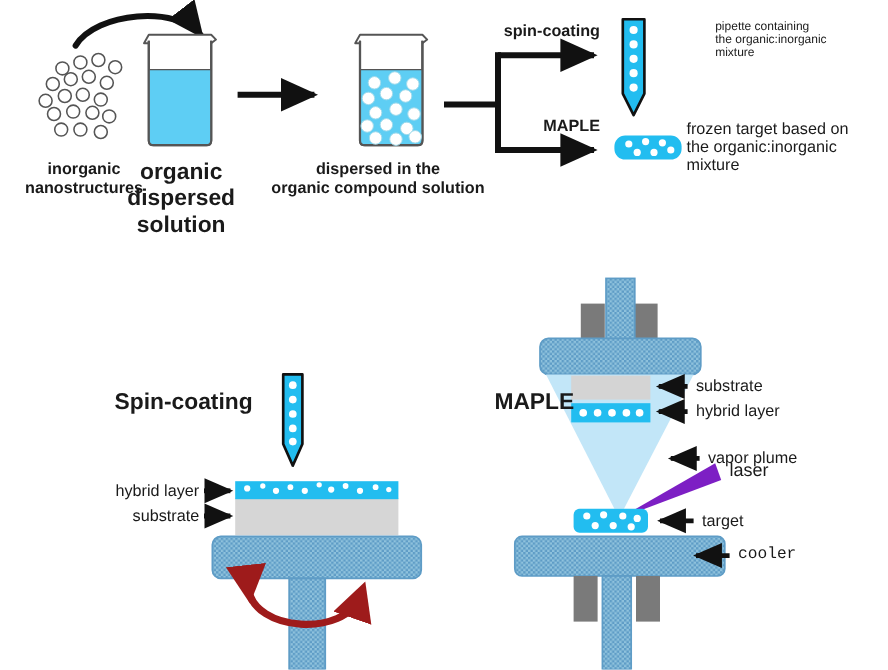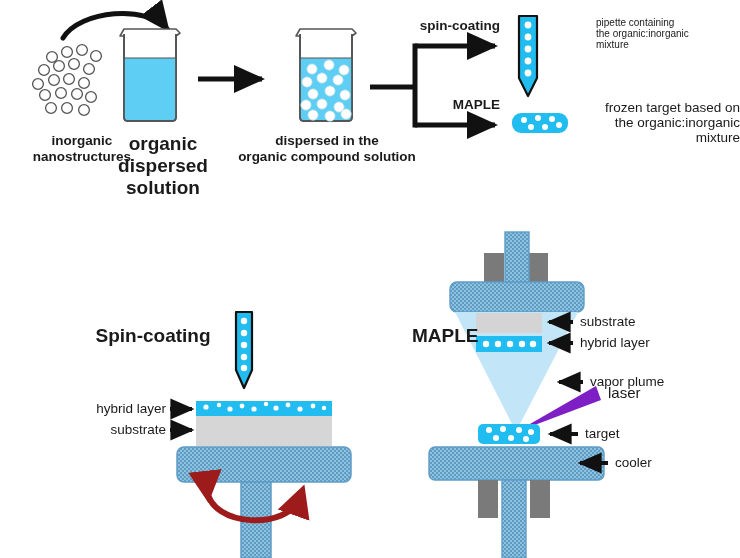--- a/index.html
+++ b/index.html
@@ -1,20 +1,20 @@
 <!DOCTYPE html>
 <html><head>
 <meta charset="utf-8">
 <style>
   html,body{margin:0;padding:0;background:#ffffff;}
   body{width:740px;height:558px;position:relative;overflow:hidden;
        font-family:"Liberation Sans","DejaVu Sans",sans-serif;
        color:#1a1a1a;}
   .abs{position:absolute;}
-  .lbl{font-weight:bold;line-height:1.16;text-align:center;padding-left:12px;}
+  .lbl{font-weight:bold;line-height:1.16;text-align:center;}
   .lbl-l{text-align:right;}
   .lbl-r{text-align:left;}
   svg{display:block;overflow:visible;}
   #stage{position:absolute;left:0;top:0;width:740px;height:558px;}
 </style>
 </head>
 <body>
 
 <div id="stage">
 
@@ -263,21 +263,21 @@
   <div class="abs lbl-l" style="left:400px;top:18px;width:100px;font-size:13.5px;font-weight:bold;">spin-coating</div>
 
   <div class="abs lbl-l" style="left:400px;top:97px;width:100px;font-size:13.5px;font-weight:bold;">MAPLE</div>
 
   <div class="abs lbl-r" style="left:596px;top:17px;width:168px;font-size:10px;">
     <div>pipette containing</div>
     <div>the organic:inorganic</div>
     <div>mixture</div>
   </div>
 
-  <div class="abs lbl-r" style="left:572px;top:100px;width:168px;font-size:13.5px;text-align:right;">
+  <div class="abs lbl-r" style="left:572px;top:100px;width:168px;font-size:13.5px;">
     <div>frozen target based on</div>
     <div>the organic:inorganic</div>
     <div>mixture</div>
   </div>
 
   <div class="abs" style="left:78px;top:325px;width:150px;font-size:19px;font-weight:bold;text-align:center;">Spin-coating</div>
 
   <div class="abs lbl-l" style="left:50px;top:401px;width:116px;font-size:13.5px;">hybrid layer</div>
 
   <div class="abs lbl-l" style="left:50px;top:422px;width:116px;font-size:13.5px;">substrate</div>
@@ -287,15 +287,15 @@
   <div class="abs lbl-r" style="left:580px;top:314px;width:150px;font-size:13.5px;">substrate</div>
 
   <div class="abs lbl-r" style="left:580px;top:335px;width:150px;font-size:13.5px;">hybrid layer</div>
 
   <div class="abs lbl-r" style="left:590px;top:374px;width:150px;font-size:13.5px;">vapor plume</div>
 
   <div class="abs lbl-r" style="left:608px;top:384px;width:100px;font-size:15px;">laser</div>
 
   <div class="abs lbl-r" style="left:585px;top:426px;width:100px;font-size:13.5px;">target</div>
 
-  <div class="abs lbl-r" style="left:615px;top:455px;width:110px;font-size:13.5px;">cooler</div>
+  <div class="abs lbl-r" style="left:615px;top:455px;width:110px;font-size:13.5px;font-family:Liberation Mono, monospace;">cooler</div>
 
 </div>
 
 </body></html>

